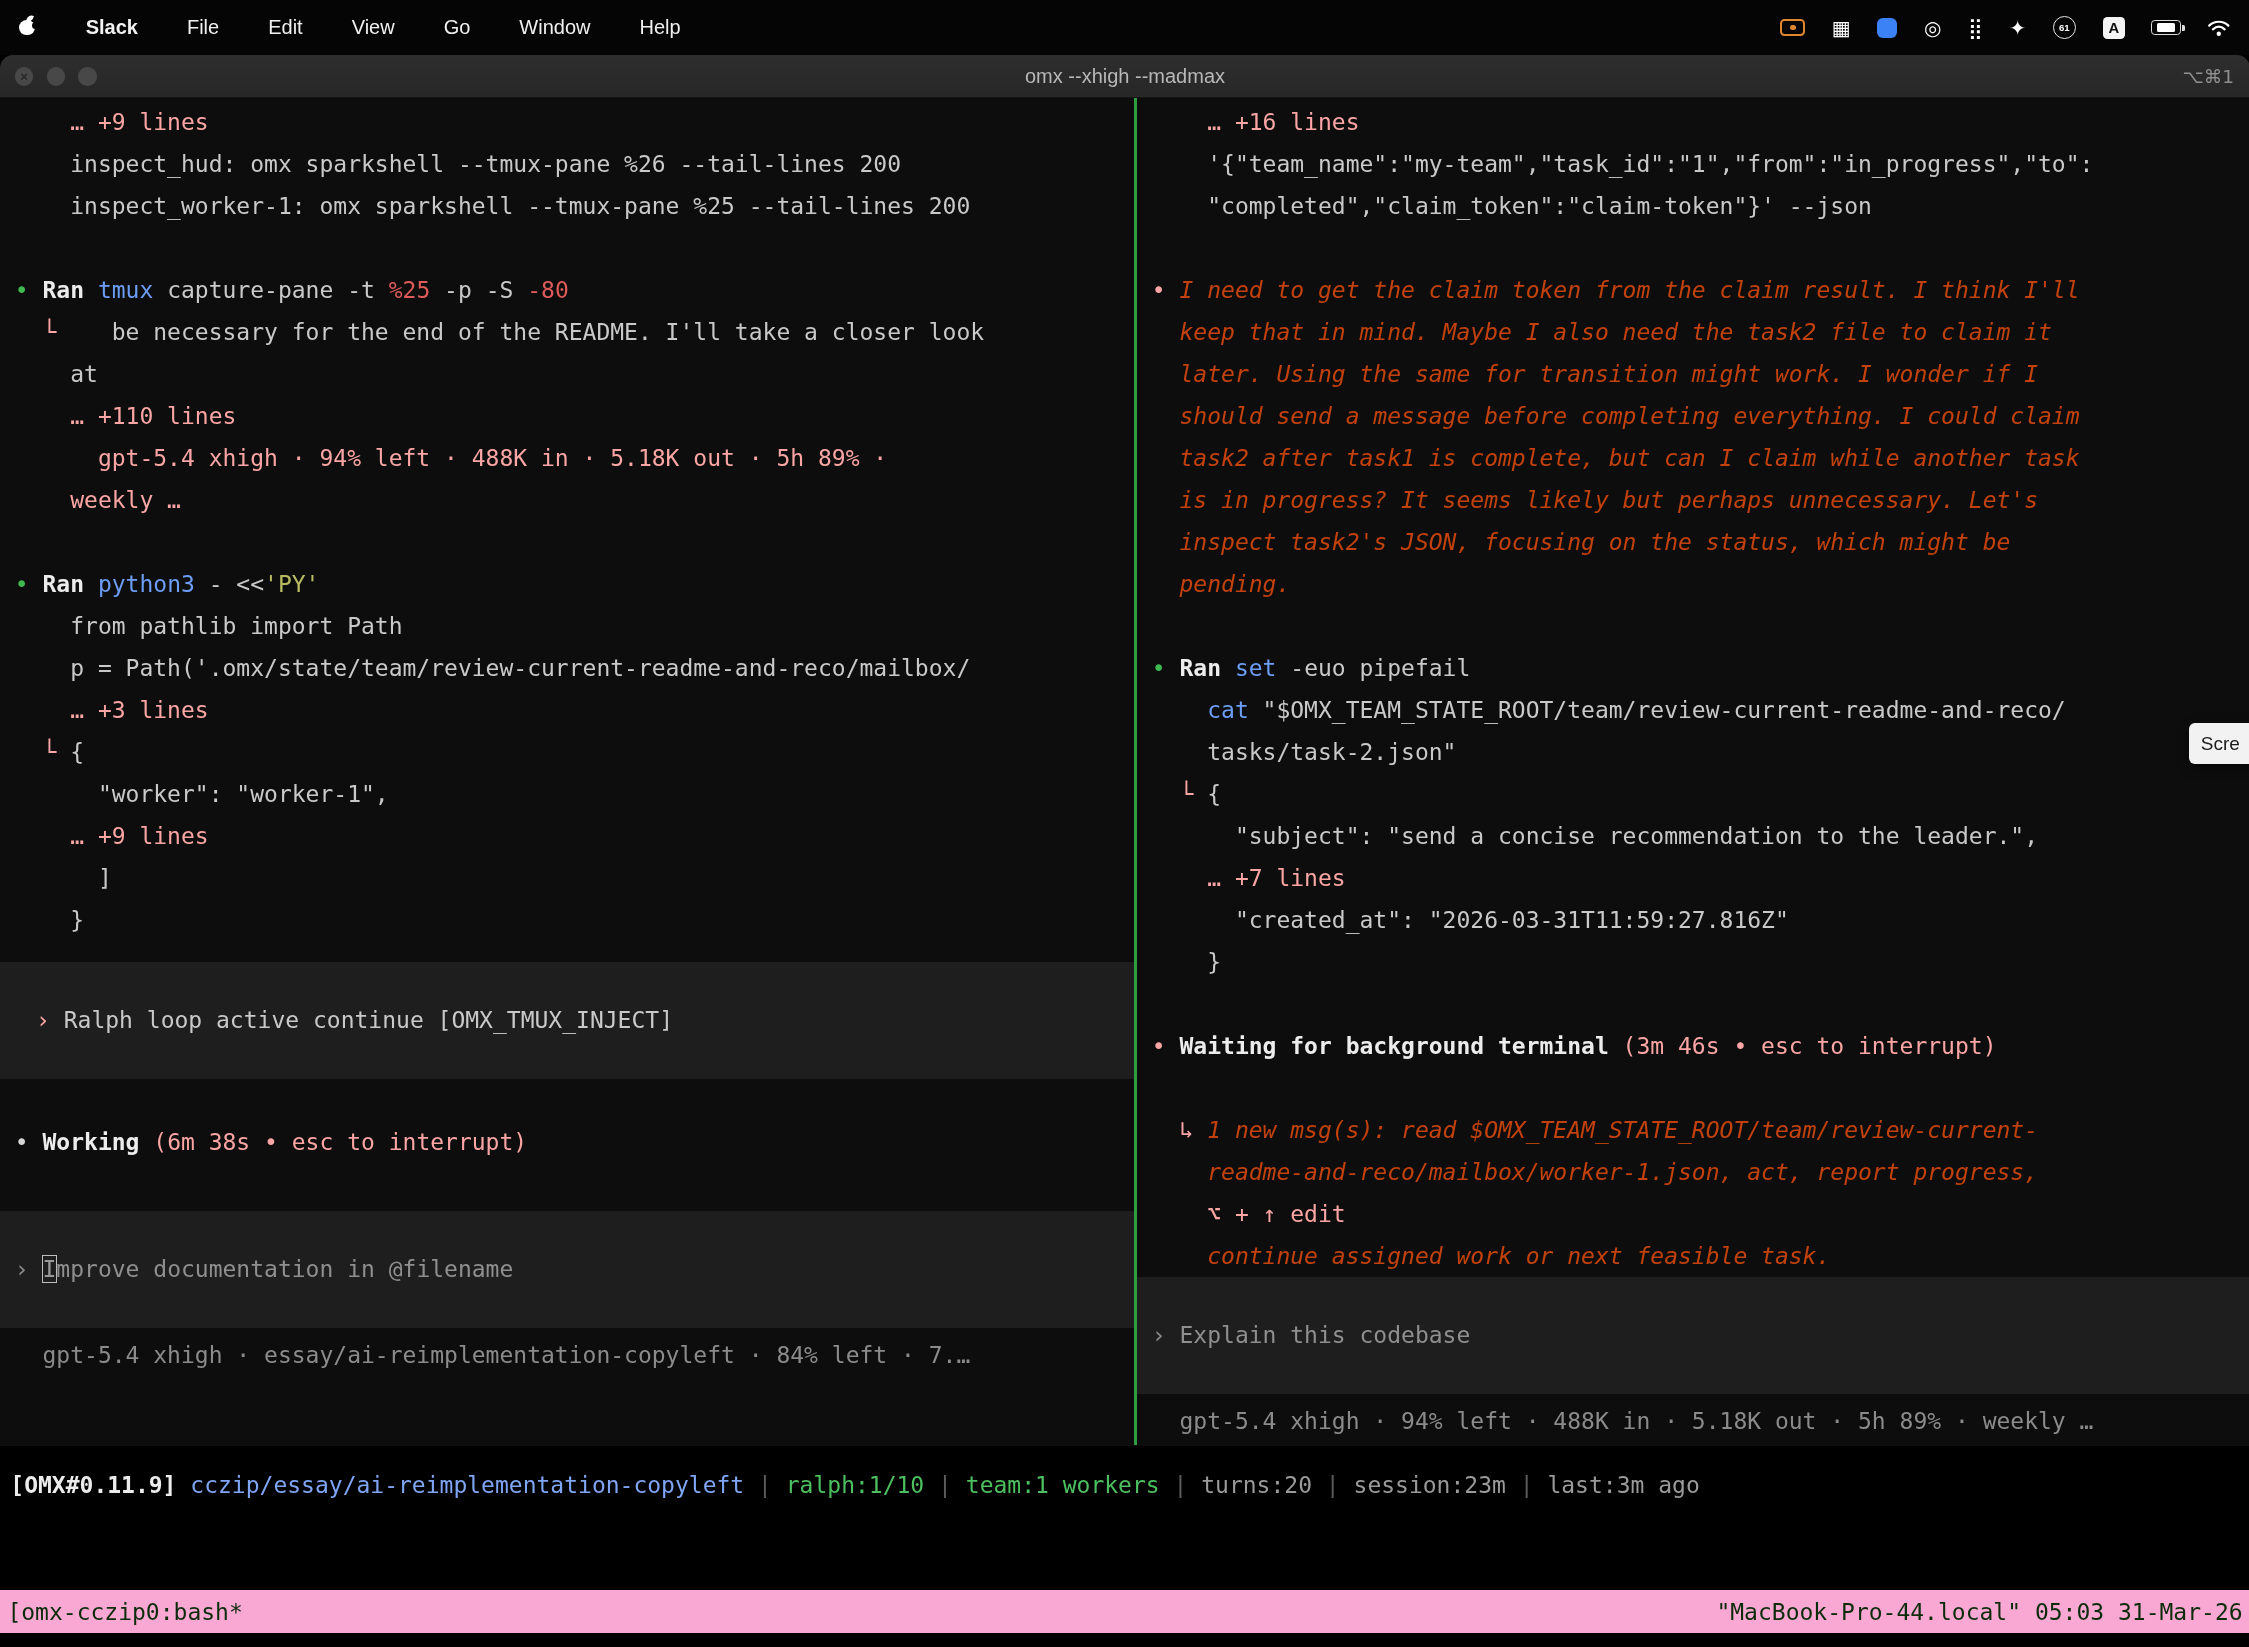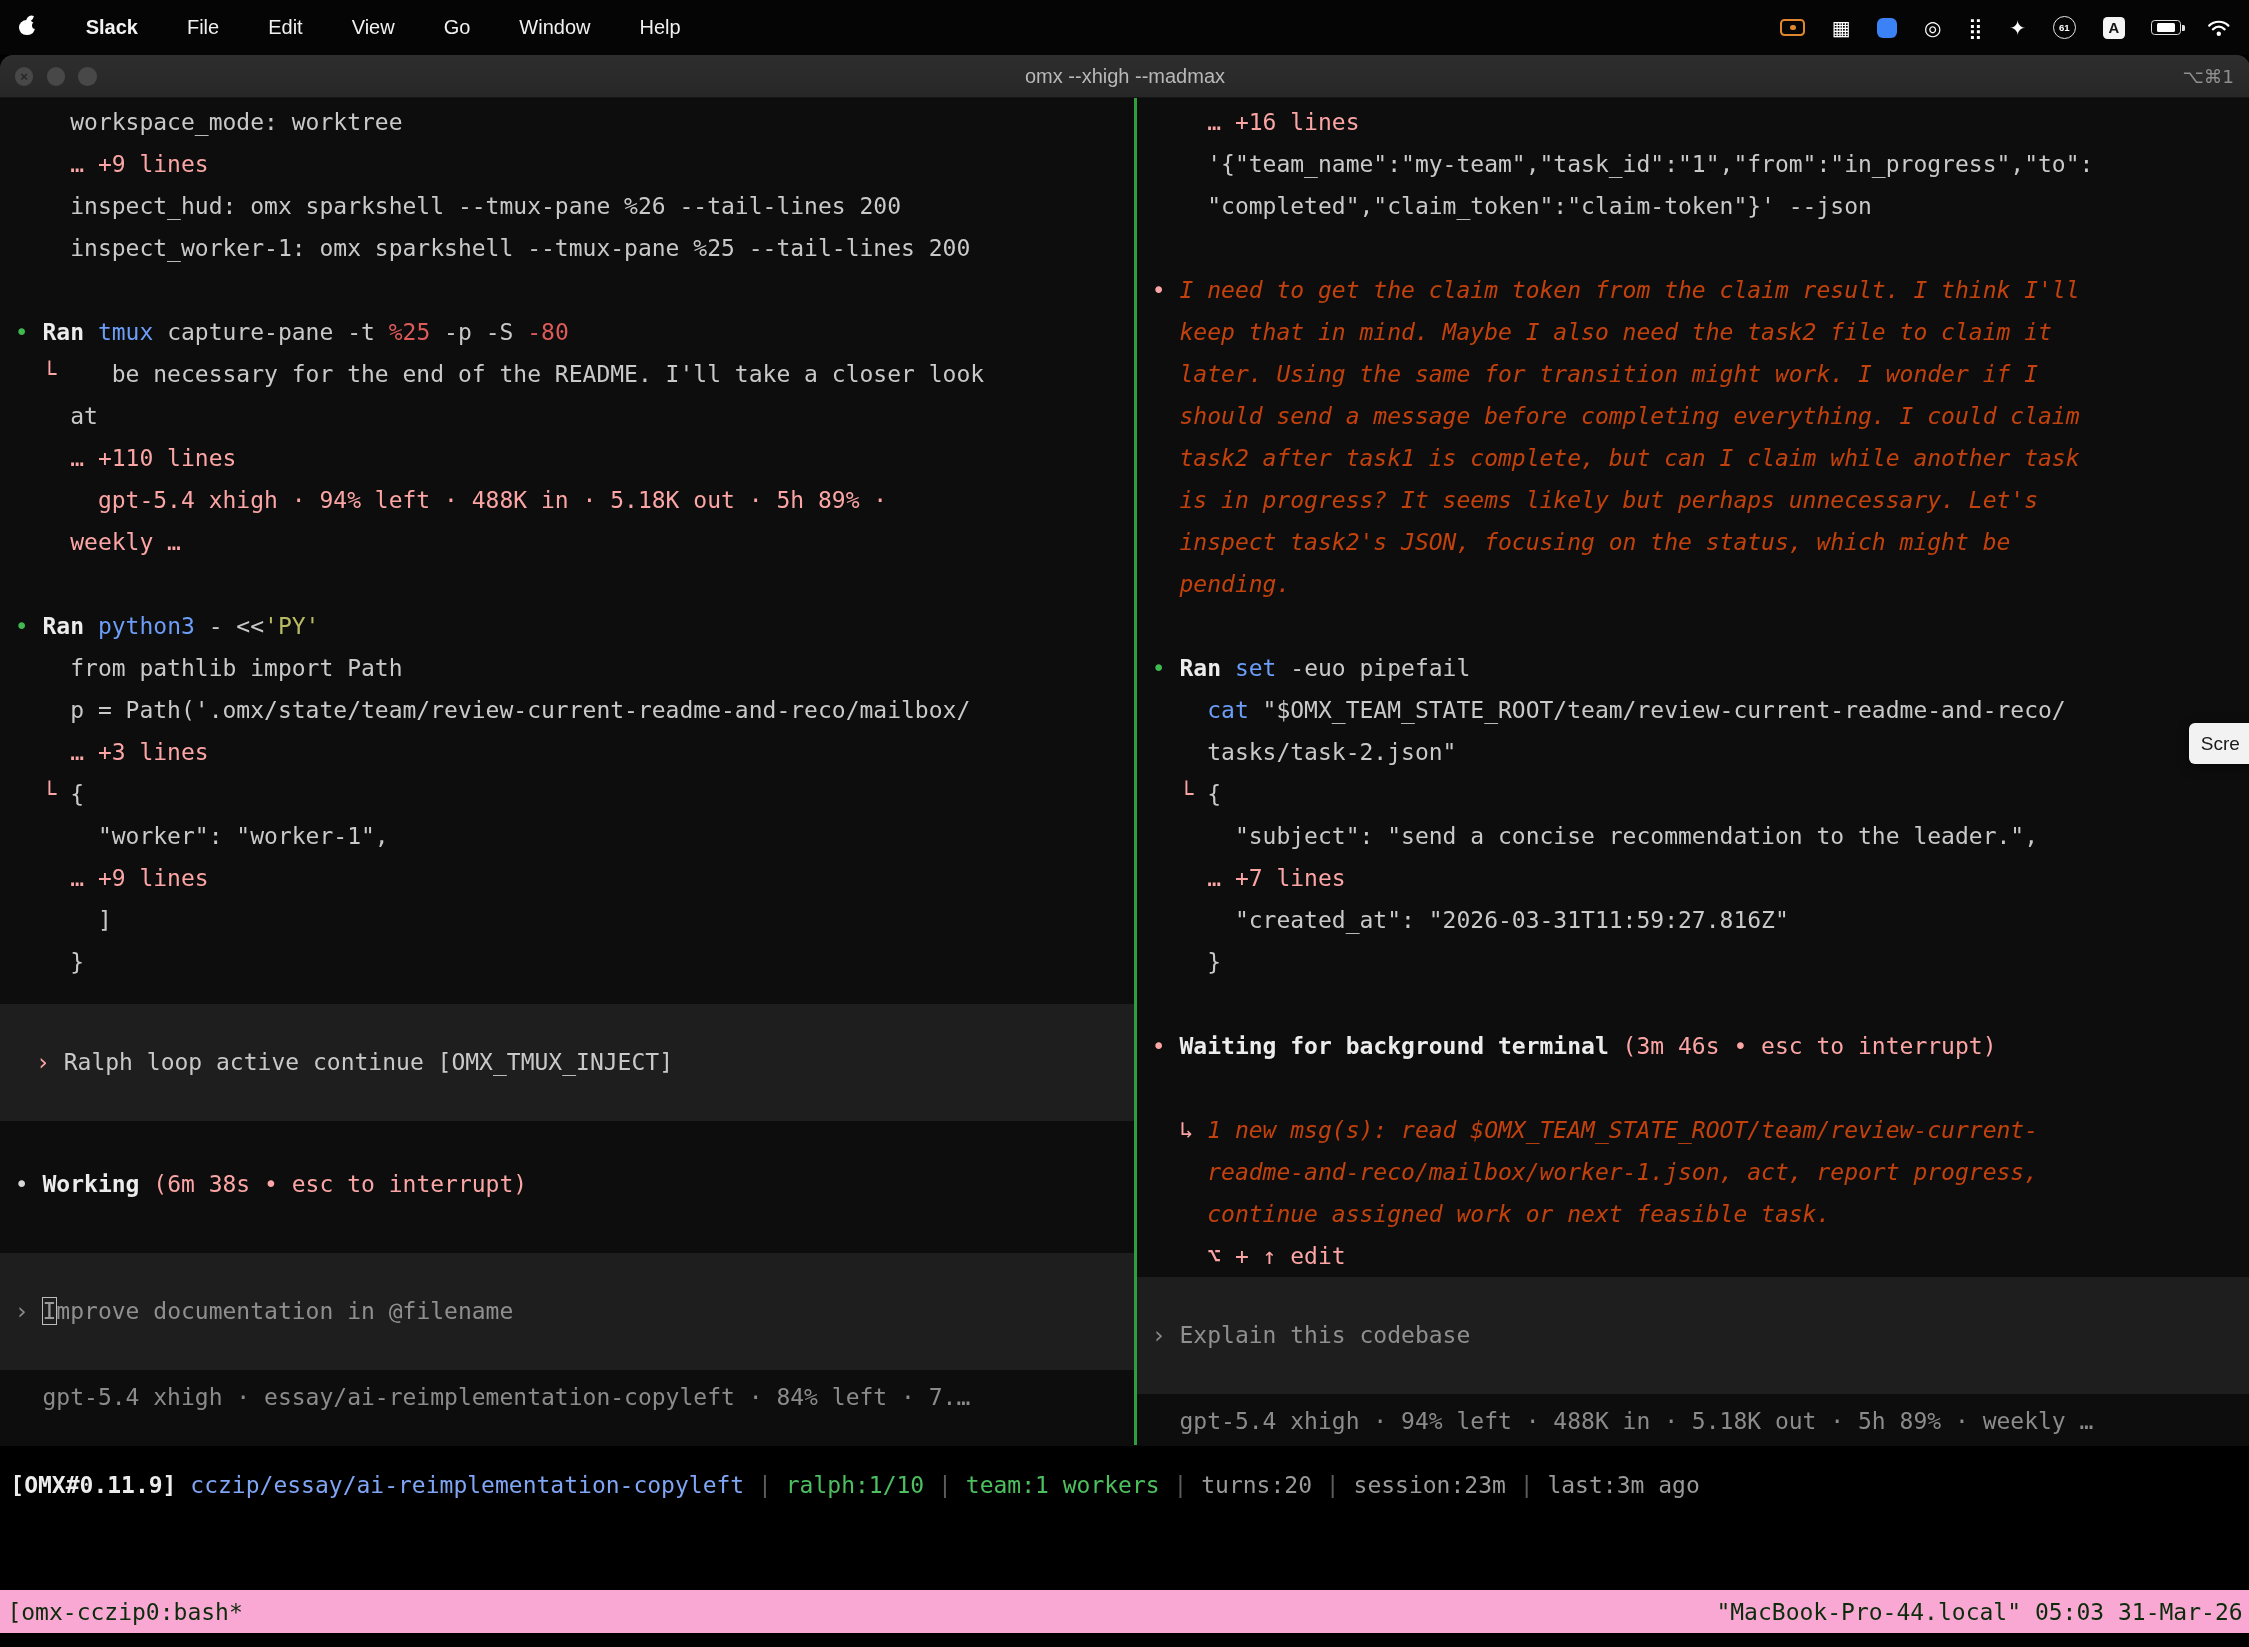--- a/index.html
+++ b/index.html
@@ -149,21 +149,20 @@
       <span class="tl-btn"></span>
     </div>
     <span class="win-title">omx --xhigh --madmax</span>
     <span class="win-shortcut">⌥⌘1</span>
   </div>
 
   <div class="content">
 
     <div class="pane pane-left">
       <div>
-          <div class="tl"><span class="sg fg">    workspace_mode: worktree</span></div>
           <div class="tl"><span class="sg dim">    … +9 lines</span></div>
           <div class="tl"><span class="sg fg">    inspect_hud: omx sparkshell --tmux-pane %26 --tail-lines 200</span></div>
           <div class="tl"><span class="sg fg">    inspect_worker-1: omx sparkshell --tmux-pane %25 --tail-lines 200</span></div>
           <div class="tl"></div>
           <div class="tl"><span class="sg green">• </span><span class="sg boldwhite">Ran </span><span class="sg blue">tmux </span><span class="sg fg">capture-pane </span><span class="sg fg">-t </span><span class="sg red">%25 </span><span class="sg fg">-p -S </span><span class="sg red">-80</span></div>
           <div class="tl"><span class="sg dim">  └ </span><span class="sg fg">   be necessary for the end of the README. I'll take a closer look</span></div>
           <div class="tl"><span class="sg fg">    at</span></div>
           <div class="tl"><span class="sg dim">    … +110 lines</span></div>
           <div class="tl"><span class="sg dim">      gpt-5.4 xhigh · 94% left · 488K in · 5.18K out · 5h 89% ·</span></div>
           <div class="tl"><span class="sg dim">    weekly …</span></div>
@@ -211,22 +210,22 @@
           <div class="tl"><span class="sg dim">  └ </span><span class="sg fg">{</span></div>
           <div class="tl"><span class="sg fg">      "subject": "send a concise recommendation to the leader.",</span></div>
           <div class="tl"><span class="sg dim">    … +7 lines</span></div>
           <div class="tl"><span class="sg fg">      "created_at": "2026-03-31T11:59:27.816Z"</span></div>
           <div class="tl"><span class="sg fg">    }</span></div>
           <div class="tl"></div>
           <div class="tl"><span class="sg dim">• </span><span class="sg boldwhite">Waiting for background terminal </span><span class="sg dim">(3m 46s • esc to interrupt)</span></div>
           <div class="tl"></div>
           <div class="tl"><span class="sg dim">  ↳ </span><span class="sg ital">1 new msg(s): read $OMX_TEAM_STATE_ROOT/team/review-current-</span></div>
           <div class="tl"><span class="sg ital">    readme-and-reco/mailbox/worker-1.json, act, report progress,</span></div>
+          <div class="tl"><span class="sg dim">    ⌥ + ↑ edit</span></div>
           <div class="tl"><span class="sg ital">    continue assigned work or next feasible task.</span></div>
-          <div class="tl"><span class="sg dim">    ⌥ + ↑ edit</span></div>
         </div>
       <div class="band prompt-band">
         <div class="tl"><span class="chev">› </span><span class="prompt-text">Explain this codebase</span></div>
       </div>
       <div class="tl status-line">  gpt-5.4 xhigh · 94% left · 488K in · 5.18K out · 5h 89% · weekly …</div>
     </div>
 
   </div>
 </div>
 

